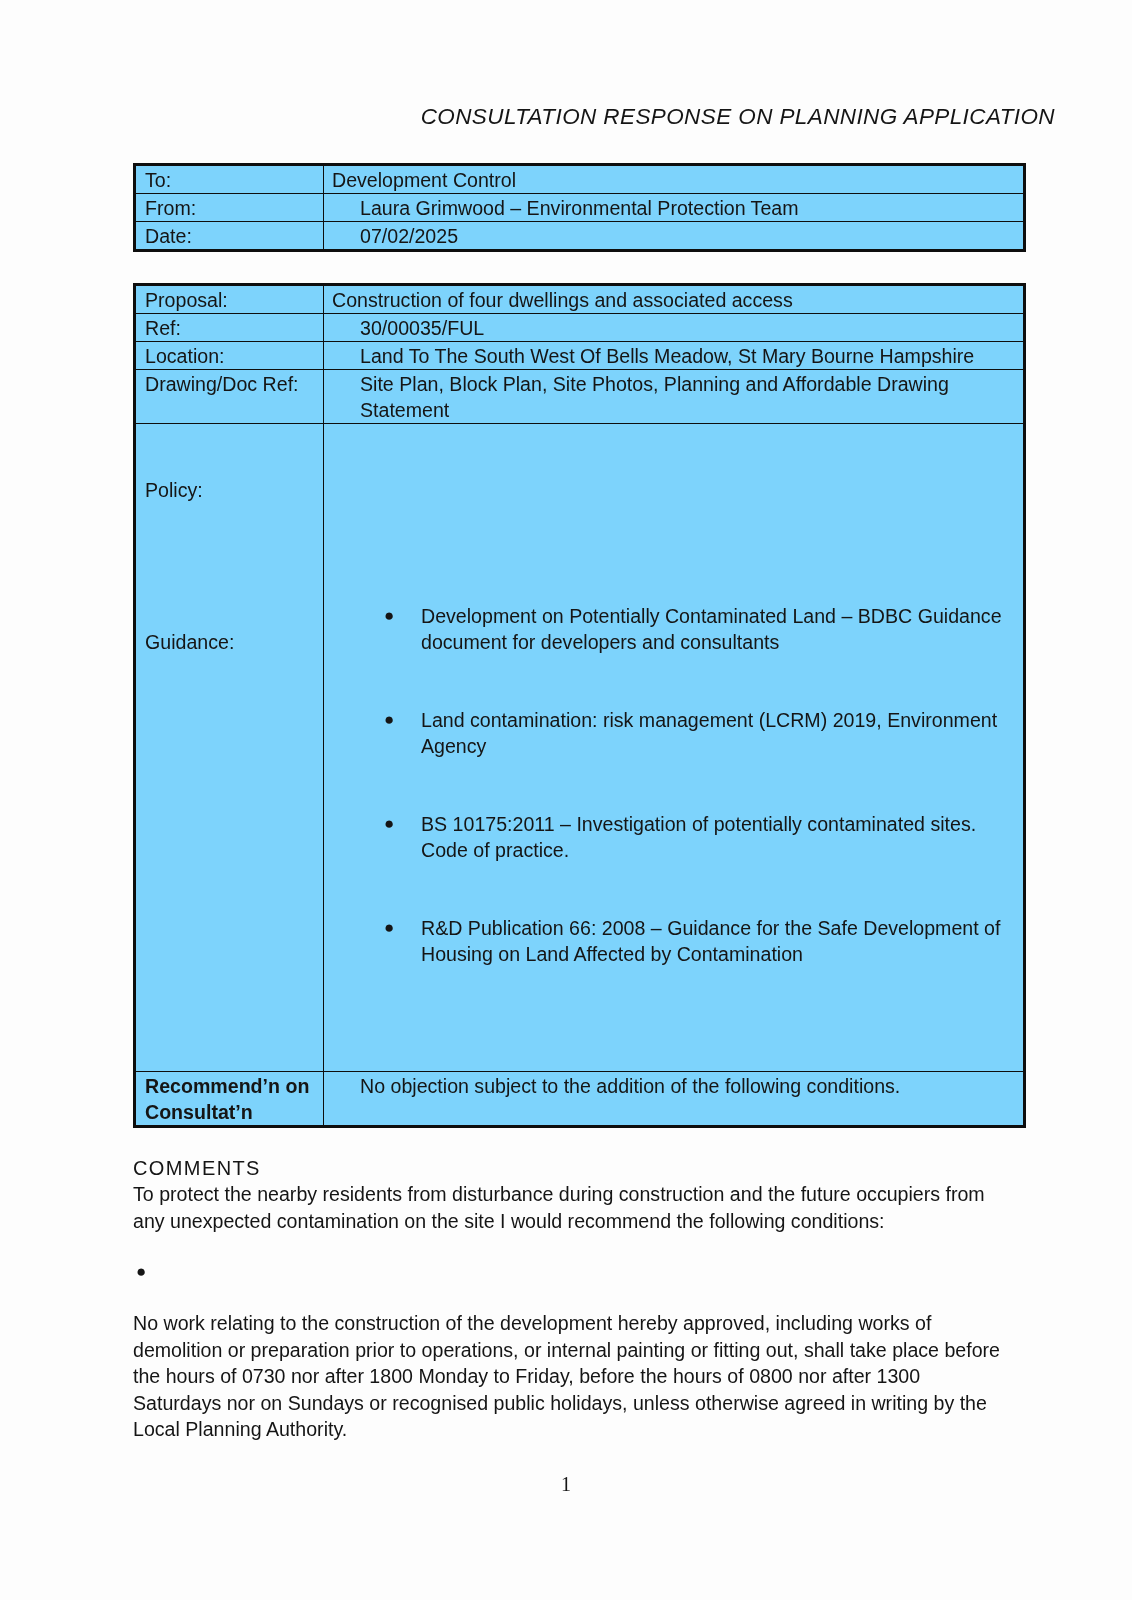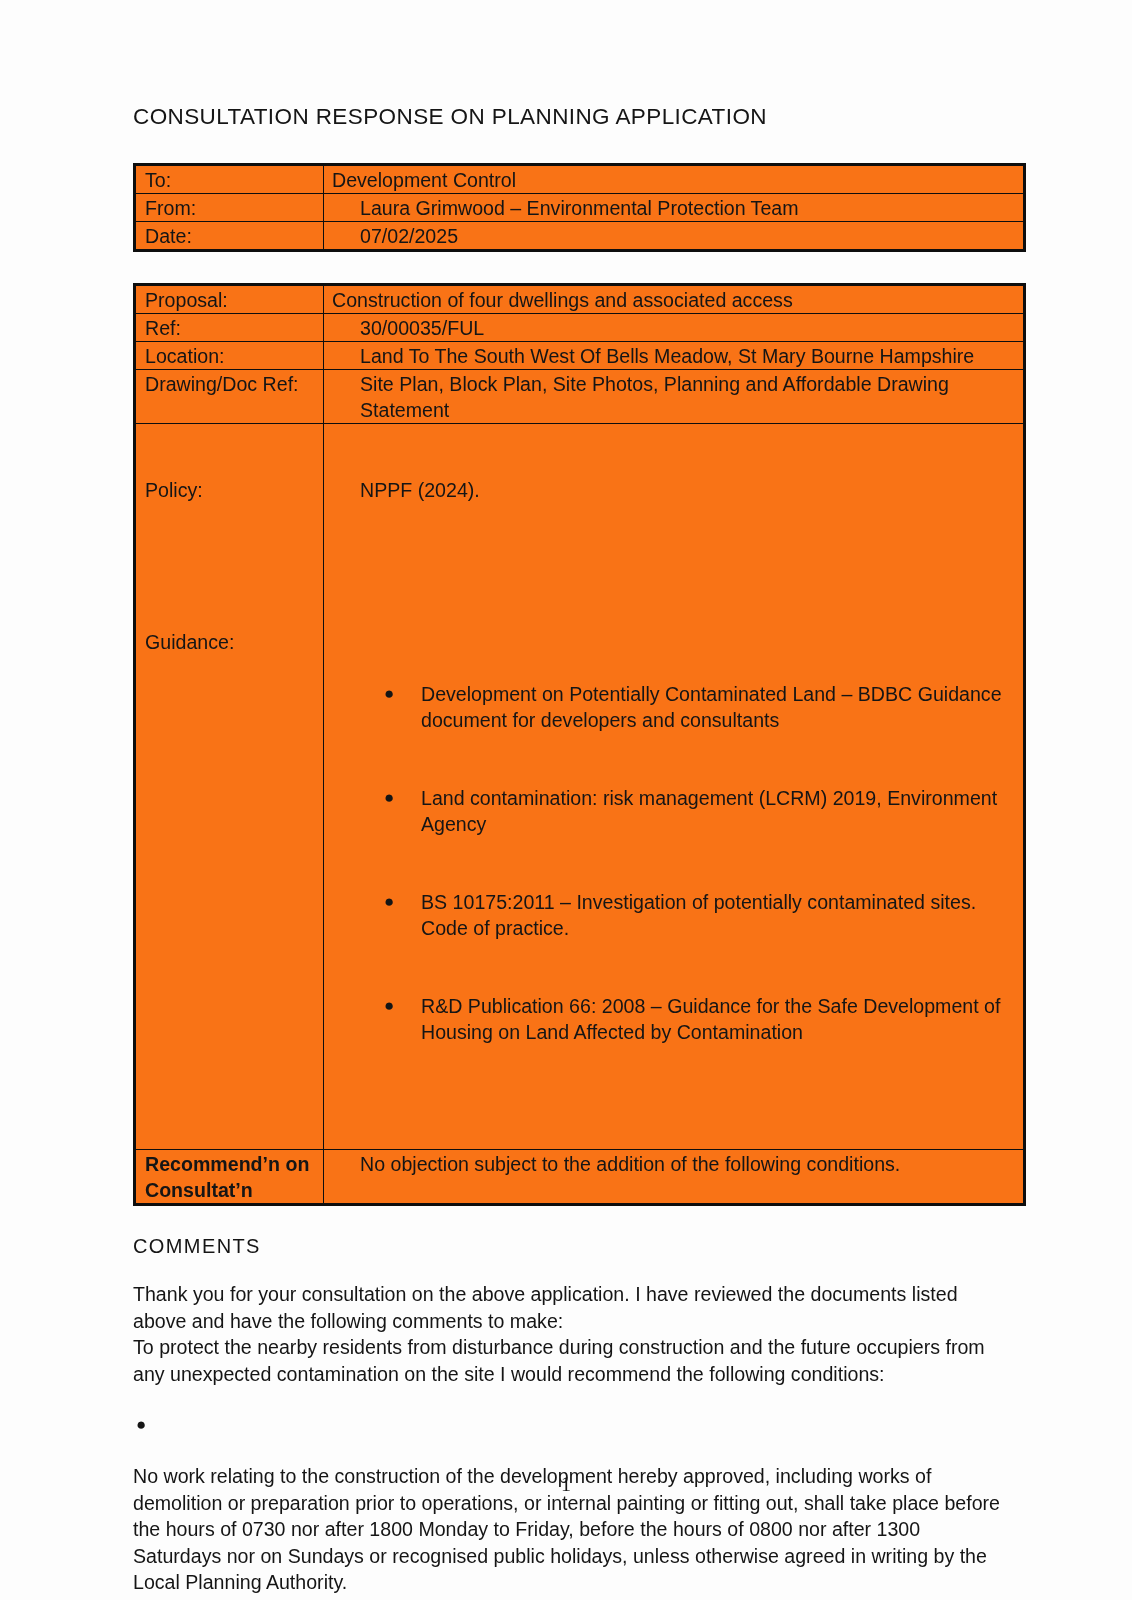--- a/index.html
+++ b/index.html
@@ -9,32 +9,33 @@
     height: 1600px;
     background: #fdfdfd;
     font-family: "Liberation Sans", sans-serif;
     color: #151515;
     overflow: hidden;
   }
   .doc-title {
     padding-top: 103px;
     margin-left: 133px;
     width: 922px;
-    text-align: left;
+    text-align: right;
     font-size: 22.5px;
     line-height: 28px;
     letter-spacing: 0.4px;
     white-space: pre-wrap;
+    font-style: italic;
   }
   .tbl {
     margin-left: 133px;
     width: 893px;
     box-sizing: border-box;
     border: 3.5px solid #0e0e0e;
-    background: #f97316;
+    background: #7dd3fc;
     font-size: 19.6px;
     line-height: 26px;
   }
   .tbl-header { margin-top: 32px; }
   .tbl-details { margin-top: 31px; }
   .trow { display: flex; }
   .trow + .trow { border-top: 1.6px solid #0e0e0e; gap: 28px; }
   .cell-label {
     width: 188px;
     box-sizing: border-box;
@@ -139,21 +140,20 @@
       <div class="cell-label">Drawing/Doc Ref:</div>
       <div class="cell-value">Site Plan, Block Plan, Site Photos, Planning and Affordable Drawing Statement</div>
     </div>
     <div class="trow">
       <div class="cell-label">
         <div>Policy:</div>
         <div class="spacer-22"></div>
         <div>Guidance:</div>
       </div>
       <div class="cell-value">
-        <div>NPPF (2024).</div>
         <div class="spacer-22"></div>
         <ul class="guidance-list">
           <li>
             <span class="g-dot">●</span>
             <span class="g-text">Development on Potentially Contaminated Land – BDBC Guidance document for developers and consultants</span>
           </li>
           <li>
             <span class="g-dot">●</span>
             <span class="g-text">Land contamination: risk management (LCRM) 2019, Environment Agency</span>
           </li>
@@ -170,21 +170,20 @@
     </div>
     <div class="trow">
       <div class="cell-label bold">Recommend’n on Consultat’n</div>
       <div class="cell-value">No objection subject to the addition of the following conditions.</div>
     </div>
   </div>
 
   <div class="content">
     <div class="comments-heading">COMMENTS</div>
 
-    <div class="para mt-p1">Thank you for your consultation on the above application. I have reviewed the documents listed above and have the following comments to make:</div>
 
     <div class="para mt-p2">To protect the nearby residents from disturbance during construction and the future occupiers from any unexpected contamination on the site I would recommend the following conditions:</div>
 
     <div class="bullet-row mt-b1">
       <span class="b-dot">●</span>
     </div>
 
     <div class="para mt-p3">No work relating to the construction of the development hereby approved, including works of demolition or preparation prior to operations, or internal painting or fitting out, shall take place before the hours of 0730 nor after 1800 Monday to Friday, before the hours of 0800 nor after 1300 Saturdays nor on Sundays or recognised public holidays, unless otherwise agreed in writing by the Local Planning Authority.</div>
 
   </div>

